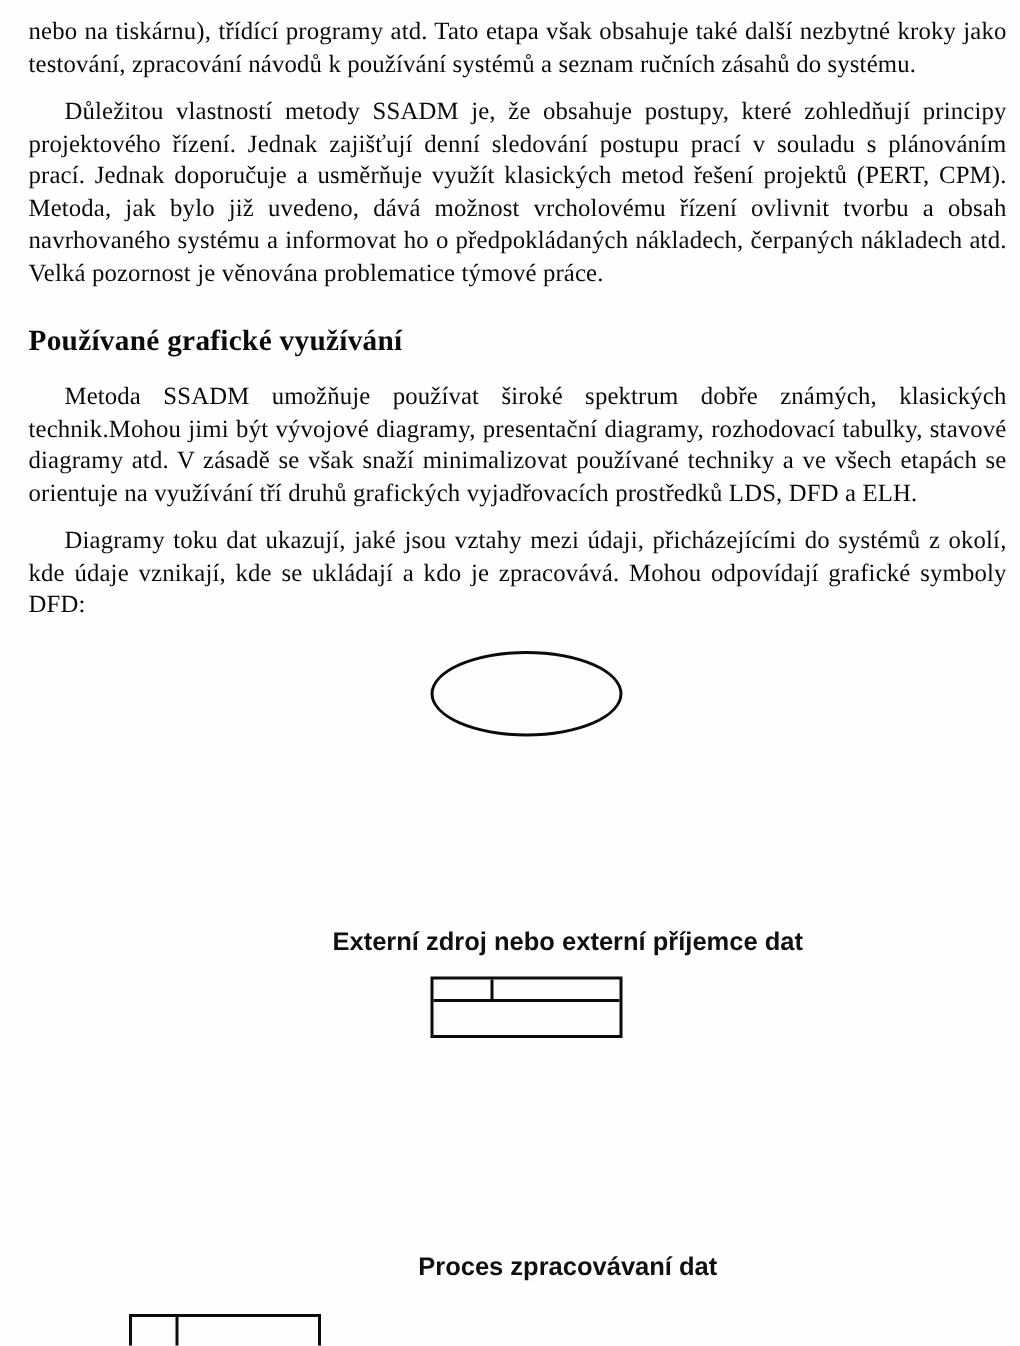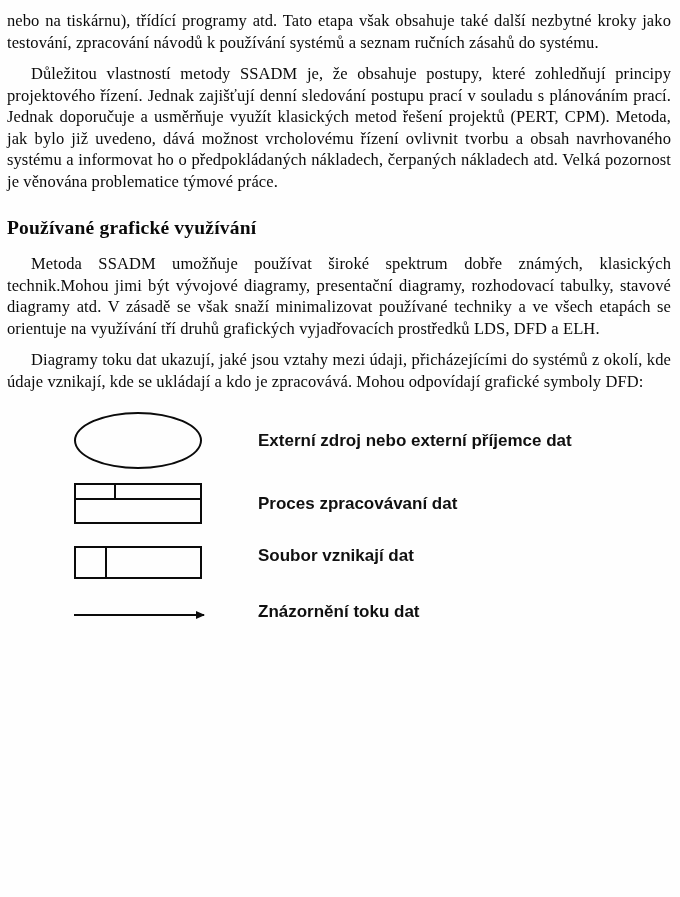--- a/index.html
+++ b/index.html
@@ -10,21 +10,21 @@
   body {
     width: 680px;
     height: 897px;
     overflow: hidden;
     font-family: "Liberation Serif", serif;
     color: #0a0a0a;
   }
   .page {
     width: 680px;
     height: 897px;
-    padding: 10px 9px 0 7px;
+    padding: 10px 9px 0 19px;
     box-sizing: border-box;
     background: #fefefe;
   }
   p.body-par {
     font-size: 16.5px;
     line-height: 21.5px;
     text-align: justify;
     margin: 0 0 10px 0;
     text-indent: 24px;
     font-weight: 500;
@@ -40,20 +40,21 @@
     margin: 25px 0 14px 0;
     letter-spacing: 0.2px;
   }
   
   .legend {
     margin: 20px 0 0 67px;
   }
   .legend-row {
     display: flex;
     align-items: flex-start;
+    flex-direction: column;
   }
   .legend-row.center { align-items: center; }
   .legend-row.bottom { align-items: flex-end; }
   .shape-col {
     flex: 0 0 184px;
     width: 184px;
   }
   .legend-label {
     font-family: "Liberation Sans", sans-serif;
     font-weight: bold;

